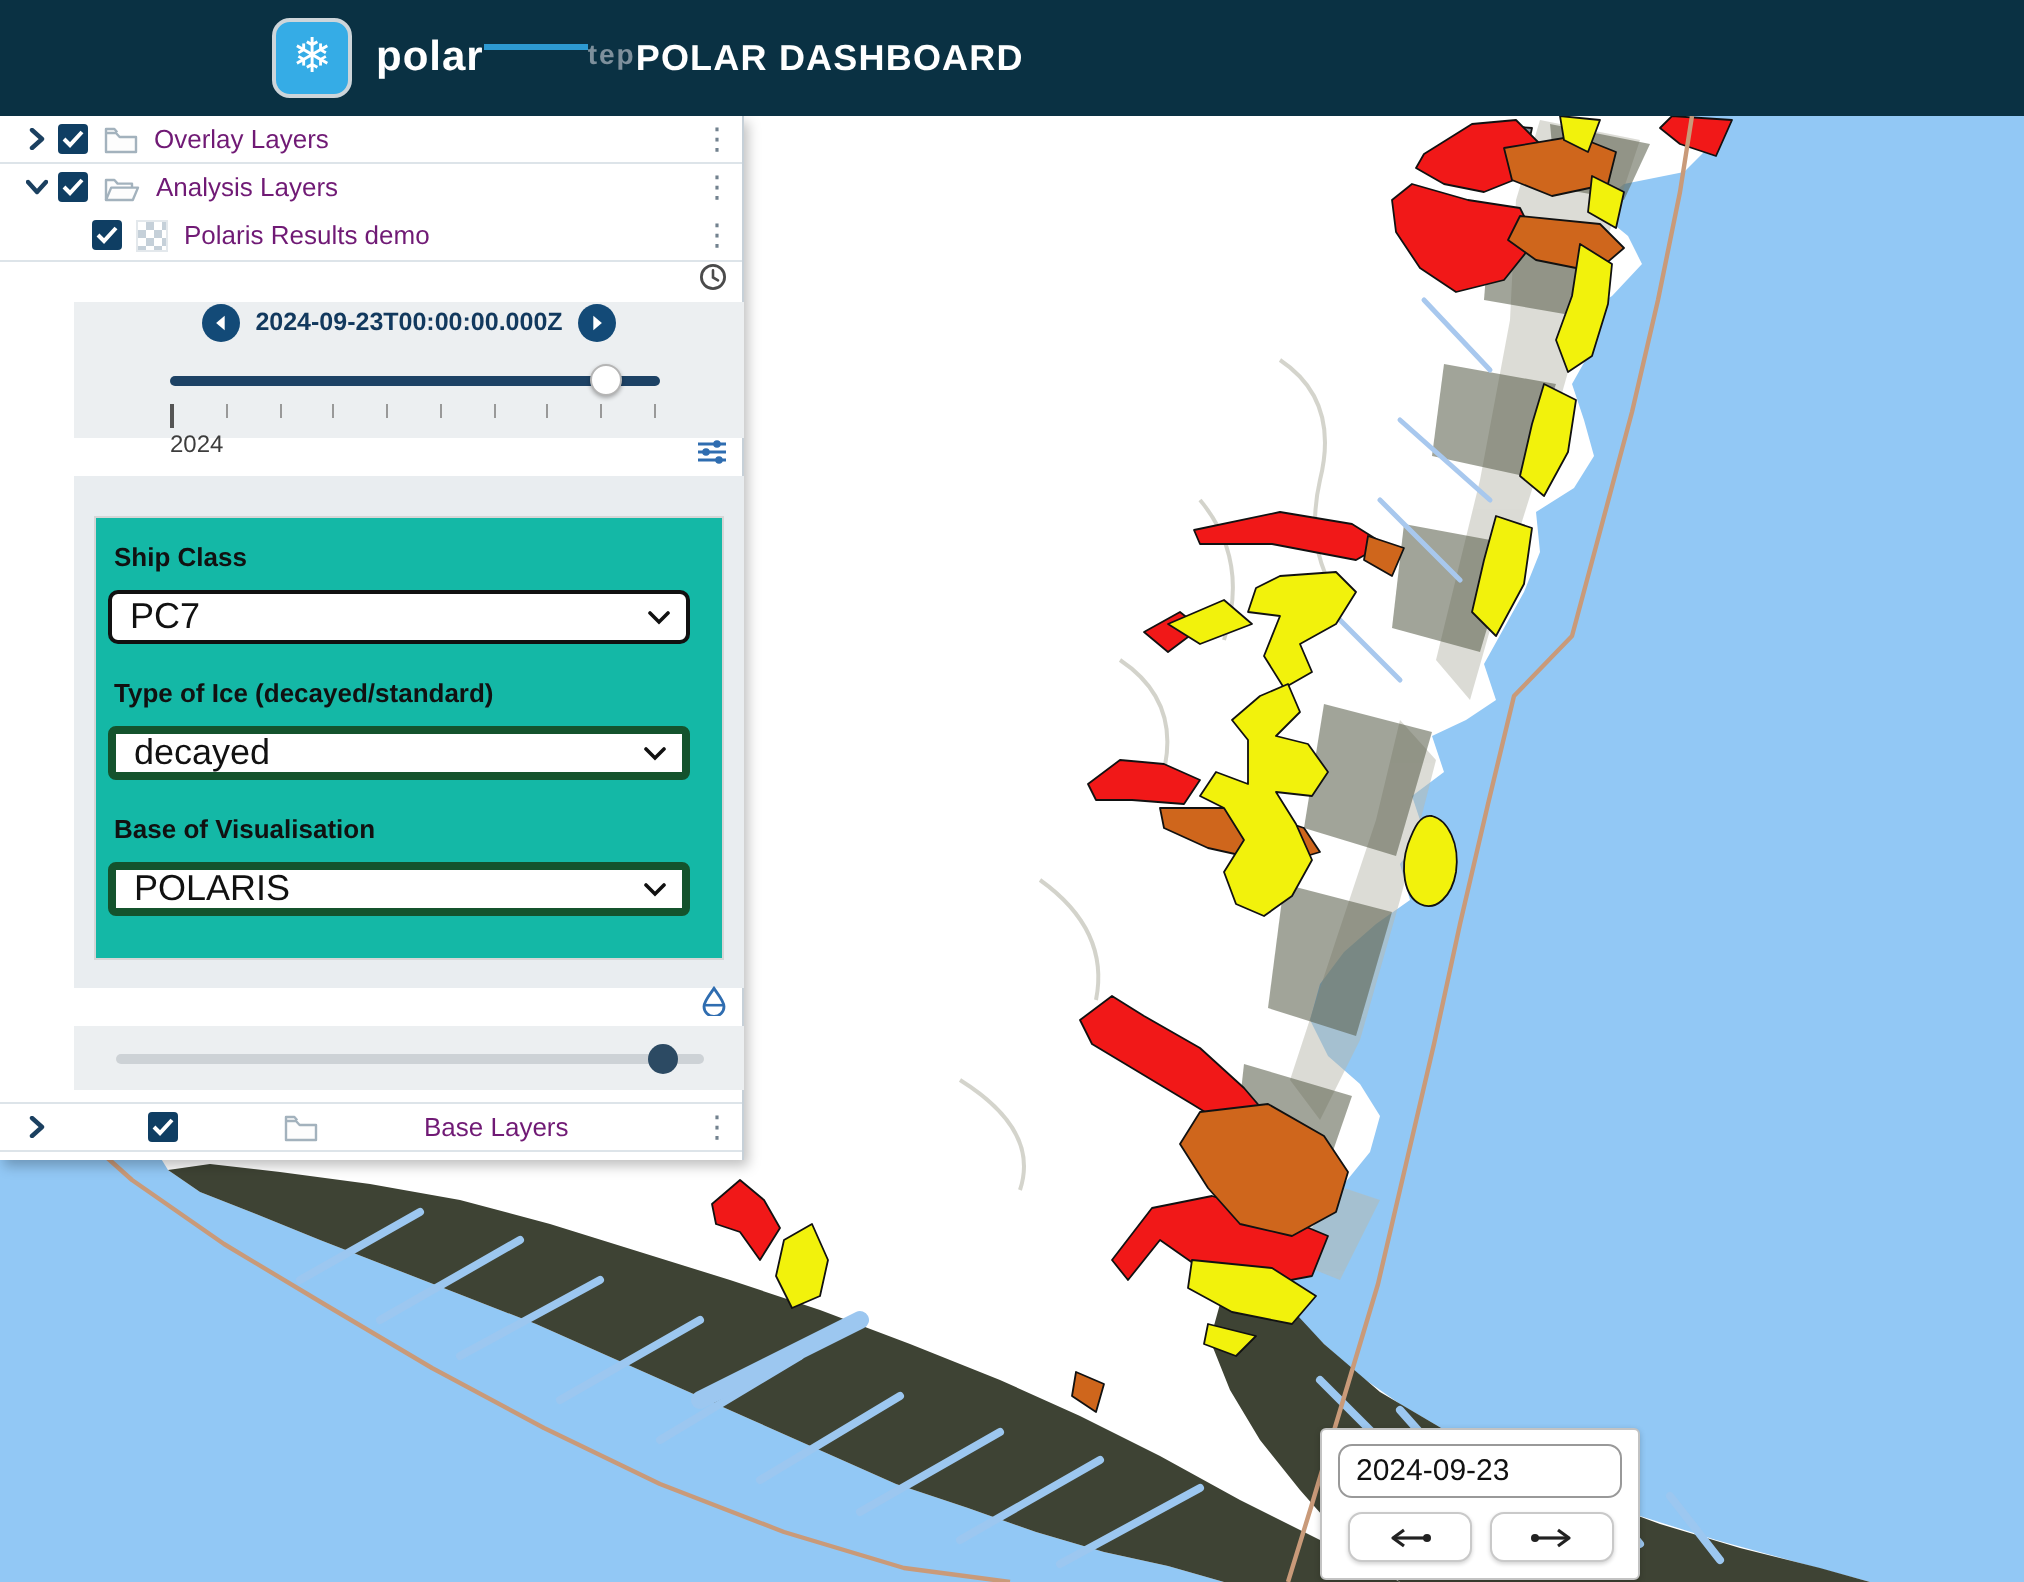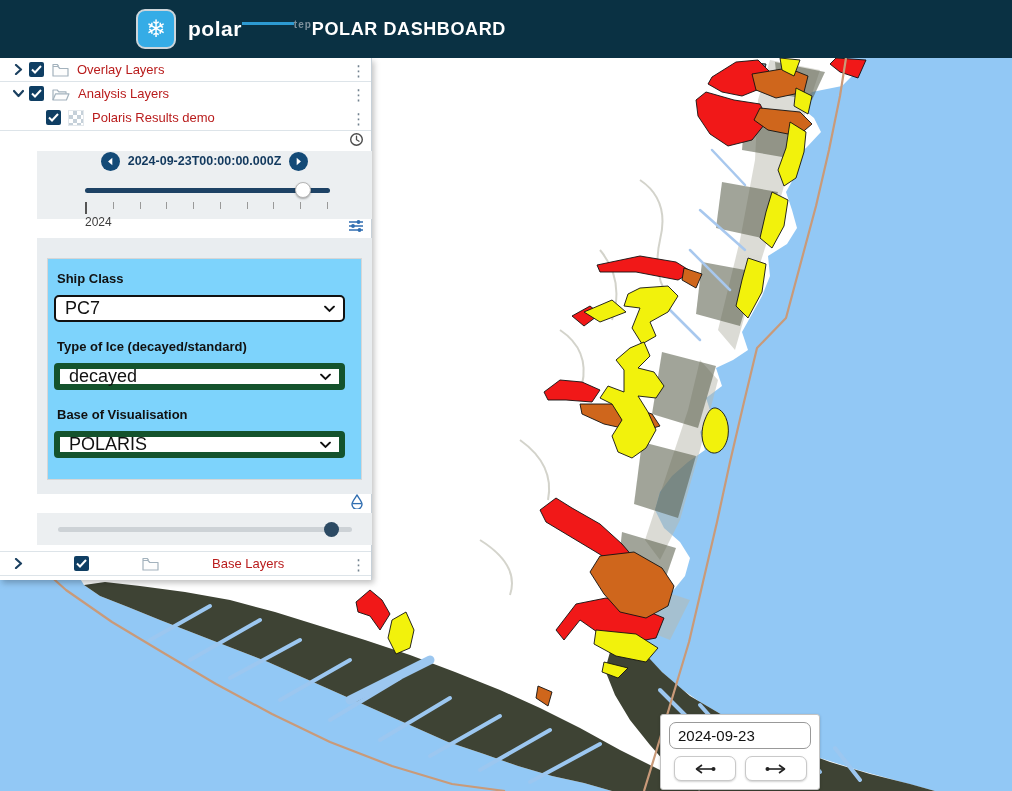--- a/index.html
+++ b/index.html
@@ -14,32 +14,32 @@
   }
   .logo-tile{
     width:40px;height:40px;margin-left:136px;border-radius:9px;
     background:#35ace6;border:2px solid #cdd5da;box-sizing:border-box;
     display:flex;align-items:center;justify-content:center;
     color:#fff;font-size:24px;line-height:1;
   }
   .logo-text{margin-left:12px;display:flex;}
   .logo-primary{color:#fff;font-weight:bold;font-size:21px;line-height:20px;letter-spacing:.5px;}
   .logo-underline{height:3px;background:#2d9ad2;margin:3px 0 2px 0;width:52px;}
-  .logo-secondary{color:#7e909c;font-size:10px;font-weight:bold;letter-spacing:1px;}
+  .logo-secondary{color:#7e909c;font-size:14px;font-weight:bold;letter-spacing:1px;}
   .app-title{color:#fff;font-weight:bold;font-size:18px;letter-spacing:.6px;}
   
   .map-wrap{position:absolute;top:58px;left:0;width:1012px;height:733px;z-index:1;}
   
   .sidebar{
     position:absolute;top:58px;left:0;width:372px;height:522px;background:#fff;
     z-index:30;border-right:1px solid #c6d0d8;box-shadow:2px 3px 6px rgba(0,0,0,.25);
     box-sizing:border-box;
   }
   .tree-row{display:flex;align-items:center;height:23px;position:relative;}
-  .tree-row .row-label{font-size:13px;color:#b91c1c;}
+  .tree-row .row-label{font-size:13px;color:#701a75;}
   .bb{border-bottom:1px solid #dde4e9;}
   .bt{border-top:1px solid #dde4e9;}
   .chev{width:13px;height:13px;margin-left:12px;display:flex;align-items:center;justify-content:center;cursor:pointer;}
   .cbx{
     width:15px;height:15px;margin-left:4px;background:#0f3e63;border-radius:2px;
     display:flex;align-items:center;justify-content:center;cursor:pointer;flex:none;
   }
   .foldr{margin-left:8px;display:flex;flex:none;}
   .row-label{margin-left:8px;}
   .dots{
@@ -66,24 +66,24 @@
   .time-thumb{
     position:absolute;top:0;left:89%;width:16px;height:16px;margin-left:-8px;border-radius:50%;
     background:#fff;border:1px solid #b5b5b5;box-sizing:border-box;box-shadow:0 1px 2px rgba(0,0,0,.3);cursor:pointer;
   }
   .ticks{display:flex;justify-content:space-between;margin:4px 44px 0 48px;align-items:flex-start;height:12px;}
   .tick{width:1px;height:7px;background:#999;}
   .tick.first{width:2px;height:12px;background:#555;}
   .year-label{margin:1px 0 0 48px;font-size:12px;color:#3d3d3d;}
   
   .params-outer{margin-left:37px;margin-top:1px;width:335px;background:#e9edf0;box-sizing:border-box;padding:20px 10px 14px 10px;}
-  .params-inner{background:#7dd3fc;border:1px solid #d6d6d6;box-sizing:border-box;padding:12px 16px 4px 6px;}
+  .params-inner{background:#14b8a6;border:1px solid #d6d6d6;box-sizing:border-box;padding:12px 16px 4px 6px;}
   .param-label{font-size:13px;font-weight:bold;color:#111;margin:0 0 9px 3px;}
   .sel{
-    position:relative;height:27px;background:#fff;border:6px solid #14532d;border-radius:4px;
+    position:relative;height:27px;background:#fff;border:4px solid #14532d;border-radius:4px;
     display:flex;align-items:center;box-sizing:border-box;margin-bottom:17px;cursor:pointer;
   }
   .sel.focused{border:2px solid #111;border-radius:5px;}
   .sel .sel-value{font-size:18px;color:#111;margin-left:9px;}
   .sel .sel-arrow{position:absolute;right:8px;top:50%;transform:translateY(-50%);display:flex;}
   
   .opacity-panel{margin-left:37px;margin-top:1px;width:335px;height:32px;background:#eceff1;position:relative;}
   .op-track{position:absolute;left:21px;right:20px;top:14px;height:5px;background:#cdd2d6;border-radius:3px;}
   .op-thumb{
     position:absolute;top:9px;left:calc(21px + (100% - 41px) * 0.93);width:15px;height:15px;margin-left:-7px;

